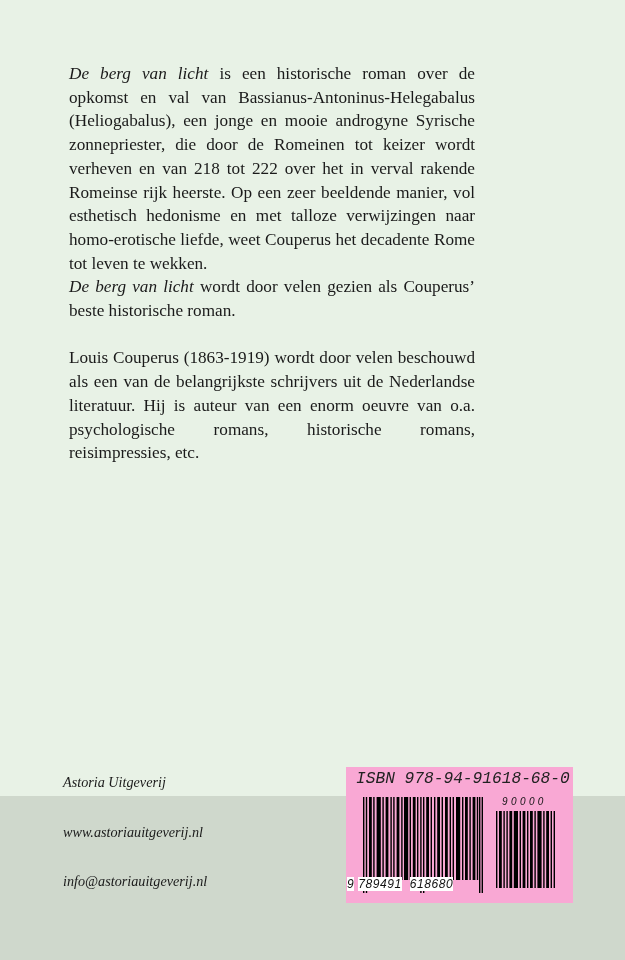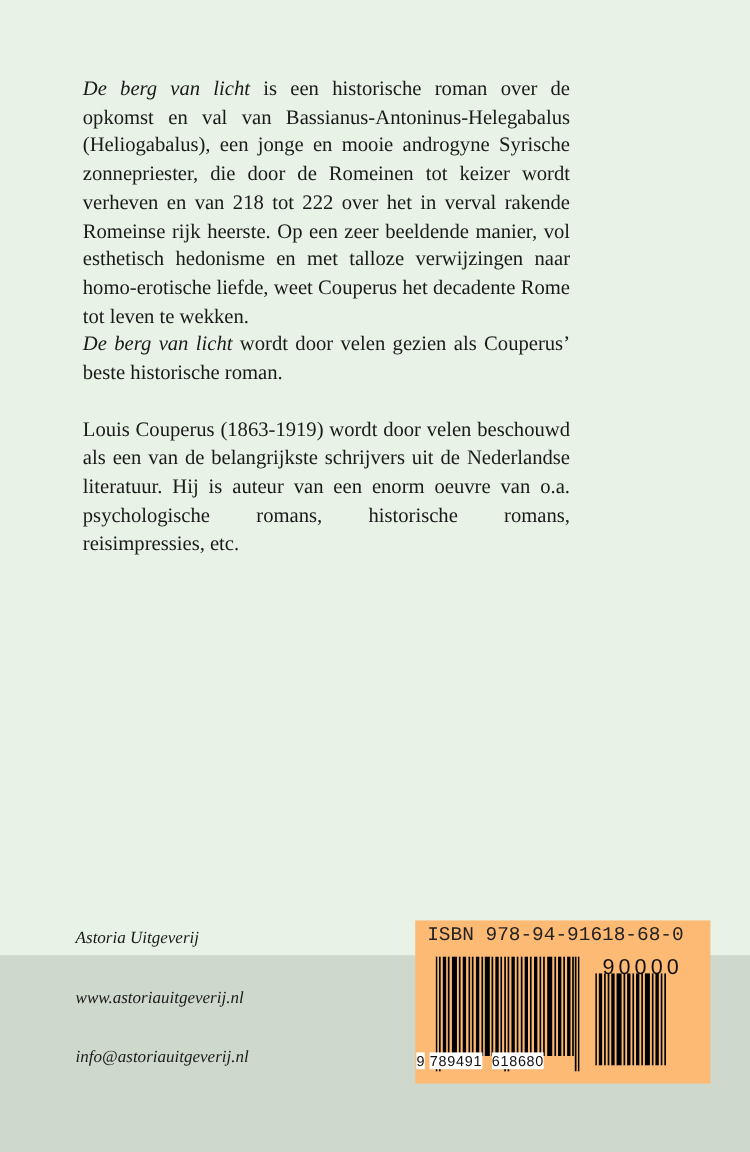--- a/index.html
+++ b/index.html
@@ -51,23 +51,24 @@
       font-style: italic;
     }
     .publisher div {
       white-space: nowrap;
       margin-top: 32px;
     }
     .isbn-box {
       position: absolute;
       left: 346px;
       top: 767px;
-      width: 246px;
+      width: 227px;
       height: 136px;
-      background: #fdba74;
+      background: #f9a8d4;
+      font-style: italic;
     }
     .isbn-text {
       position: absolute;
       left: 10px;
       top: 3px;
       font-family: "Liberation Mono", "DejaVu Sans Mono", monospace;
       font-size: 16.2px;
       letter-spacing: 0px;
       color: #222;
       white-space: nowrap;
@@ -95,21 +96,21 @@
       letter-spacing: 0.6px;
     }
     .barcode-digits span {
       background: #fff;
     }
     .sup-label {
       position: absolute;
       left: 156px;
       top: 29px;
       font-family: "Liberation Sans", "DejaVu Sans", sans-serif;
-      font-size: 18px;
+      font-size: 10px;
       letter-spacing: 3.4px;
       color: #111;
       white-space: nowrap;
     }
     .barcode-sup {
       position: absolute;
       left: 150px;
       top: 44px;
       width: 60px;
       height: 77px;

